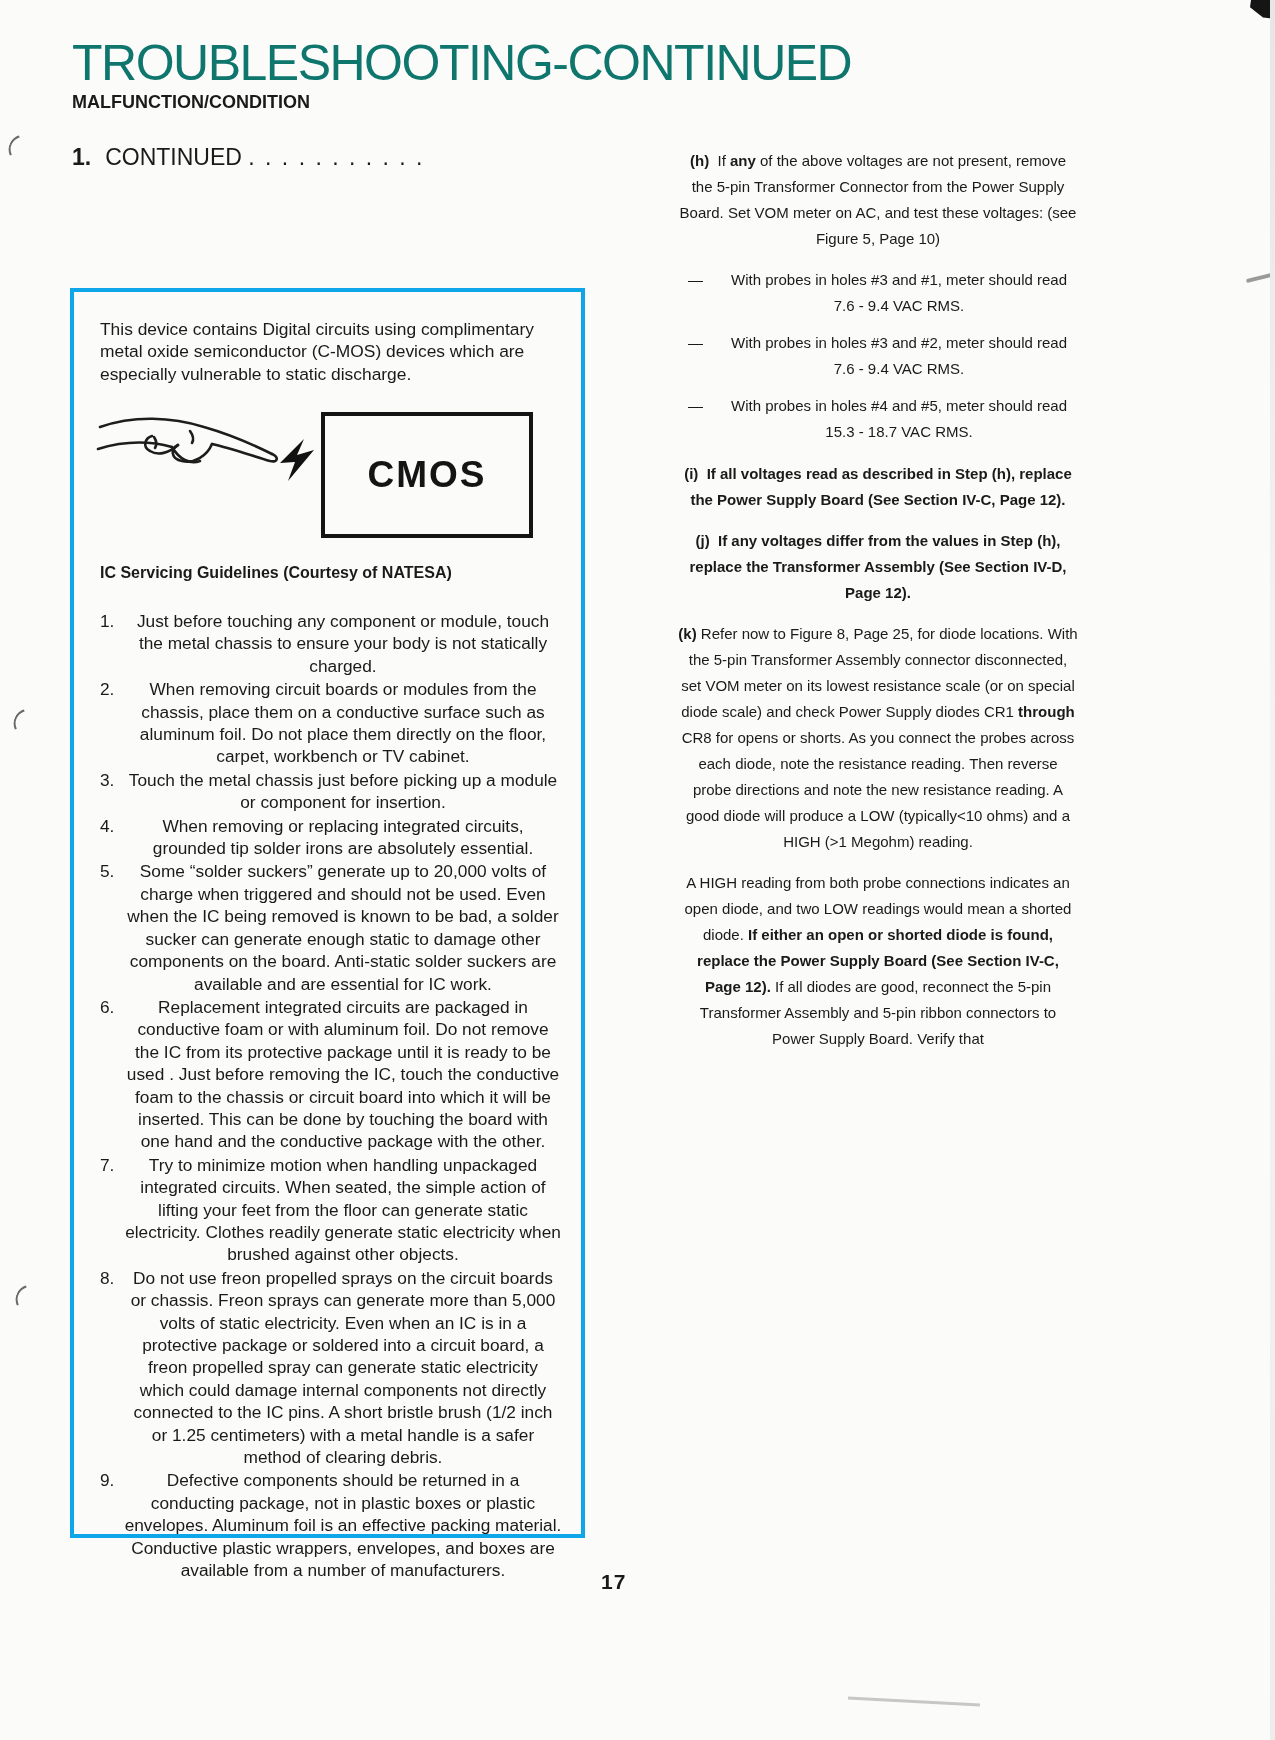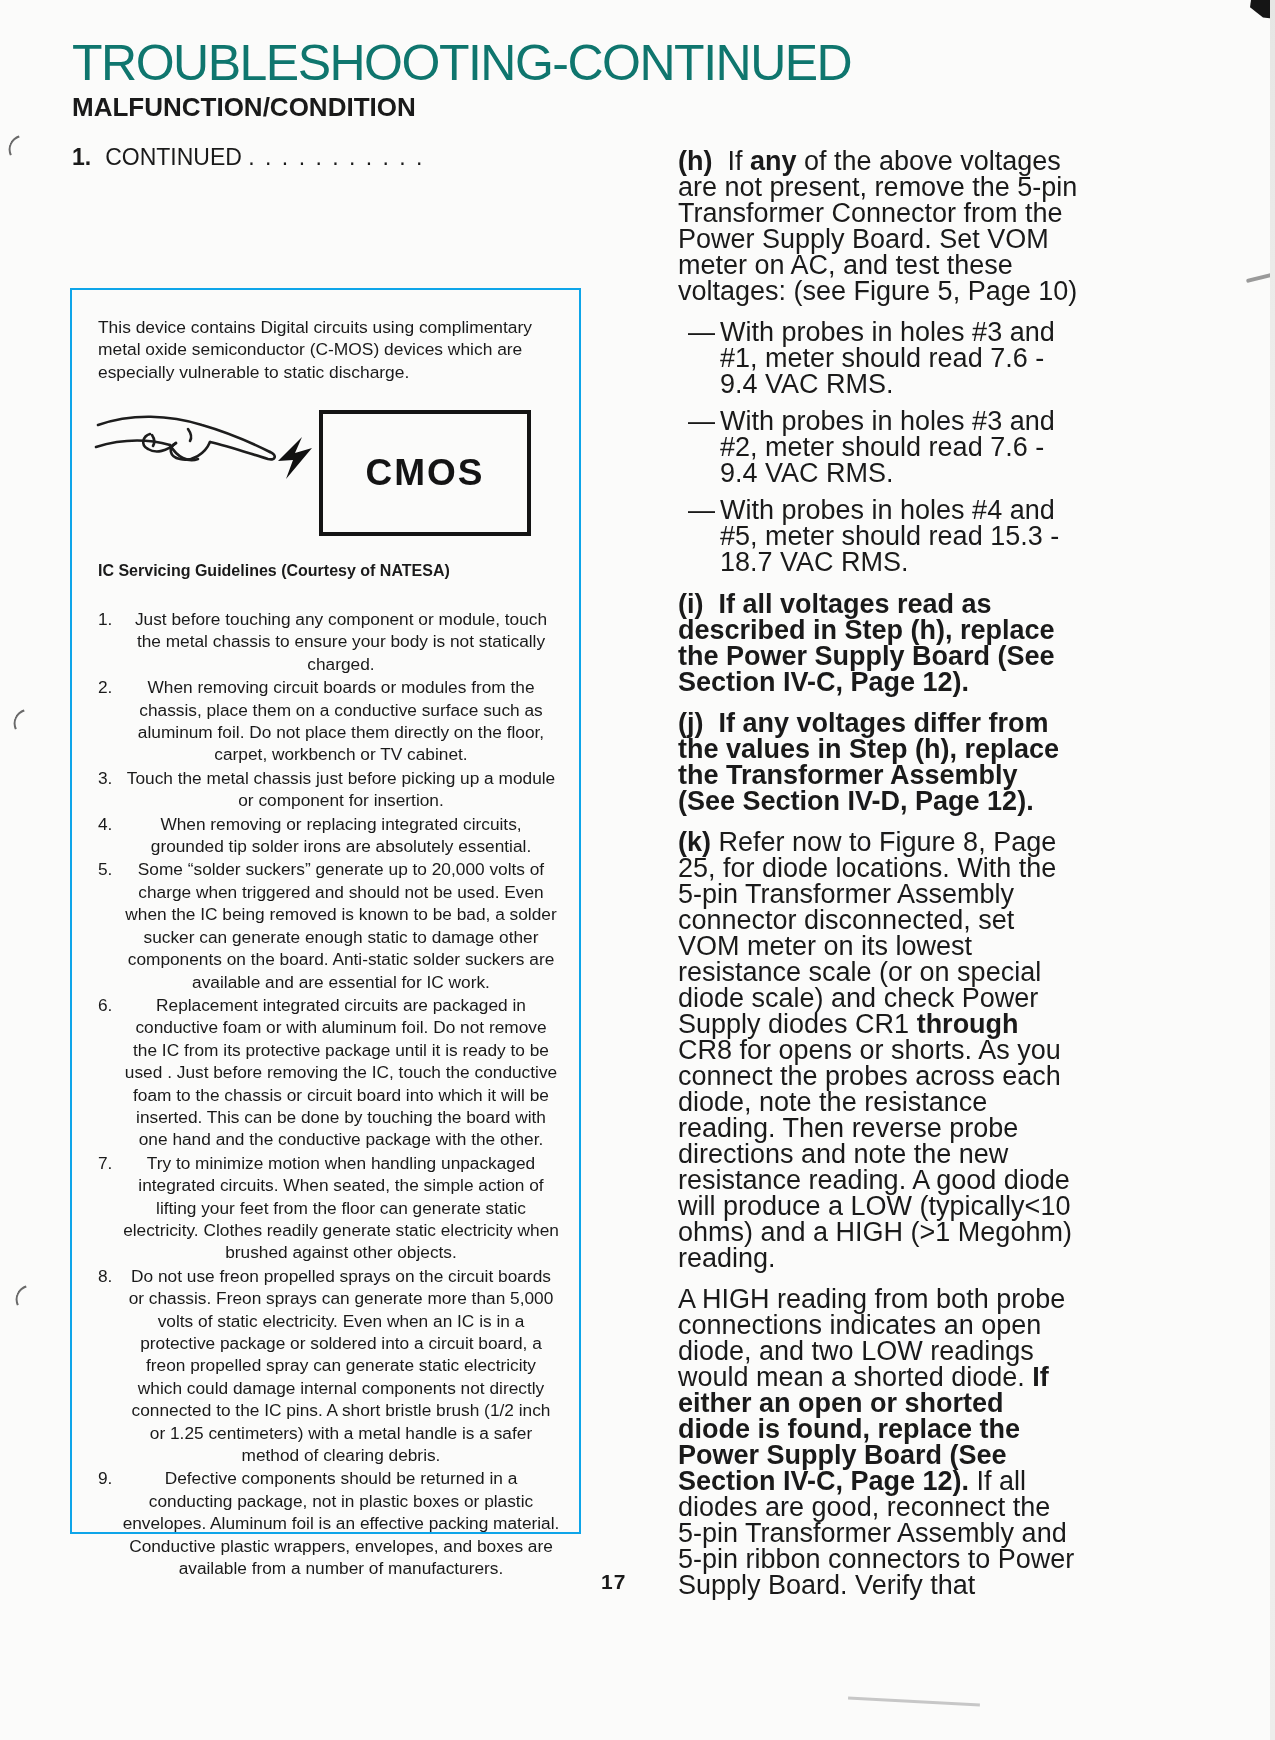--- a/index.html
+++ b/index.html
@@ -10,32 +10,32 @@
     -webkit-font-smoothing:antialiased;
   }
   
   .title{
     position:absolute;left:72px;top:34px;
     font-size:50px;font-weight:400;letter-spacing:-1.5px;color:#0f766e;
     white-space:nowrap;
   }
   .subtitle{
     position:absolute;left:72px;top:92px;
-    font-size:26px;font-weight:700;letter-spacing:0;
+    font-size:18px;font-weight:700;letter-spacing:0;
   }
   .item-line{
     position:absolute;left:72px;top:144px;
     font-size:23px;white-space:pre;
   }
   .item-line .num{font-weight:700;margin-right:14px;}
   .item-line .dots{letter-spacing:2px;}
   
   .warning-box{
     position:absolute;left:70px;top:288px;width:507px;height:1242px;
-    border:2px solid #0ea5e9;background:transparent;
+    border:4px solid #0ea5e9;background:transparent;
   }
   .wb-intro{
     position:absolute;left:26px;top:26px;width:442px;
     font-size:17.4px;line-height:22.4px;white-space:pre-wrap;
   }
   .wb-illustration{
     position:absolute;left:20px;top:108px;width:230px;height:112px;
   }
   .cmos-box{
     position:absolute;left:247px;top:120px;width:204px;height:118px;
@@ -51,21 +51,21 @@
     position:absolute;left:26px;top:318px;width:462px;
     list-style:none;margin:0;padding:0;
     font-size:17.3px;line-height:22.4px;
   }
   .g-item{display:flex;margin:0 0 1px 0;}
   .g-num{flex:none;width:24px;}
   .g-text{flex:1;white-space:pre-wrap;text-align:center;}
   
   .right-col{
     position:absolute;left:678px;top:148px;width:400px;
-    font-size:27px;line-height:26px;
+    font-size:15px;line-height:26px;text-align:center;
   }
   .para{margin:0 0 15px 0;white-space:pre-wrap;}
   .para b{font-weight:700;}
   .para.bold{font-weight:700;}
   .bullet{
     position:relative;padding-left:42px;margin:0 0 11px 0;white-space:pre-wrap;
   }
   .bullet .dash{position:absolute;left:10px;top:0;}
   .bullet-group{margin-bottom:16px;}
   

